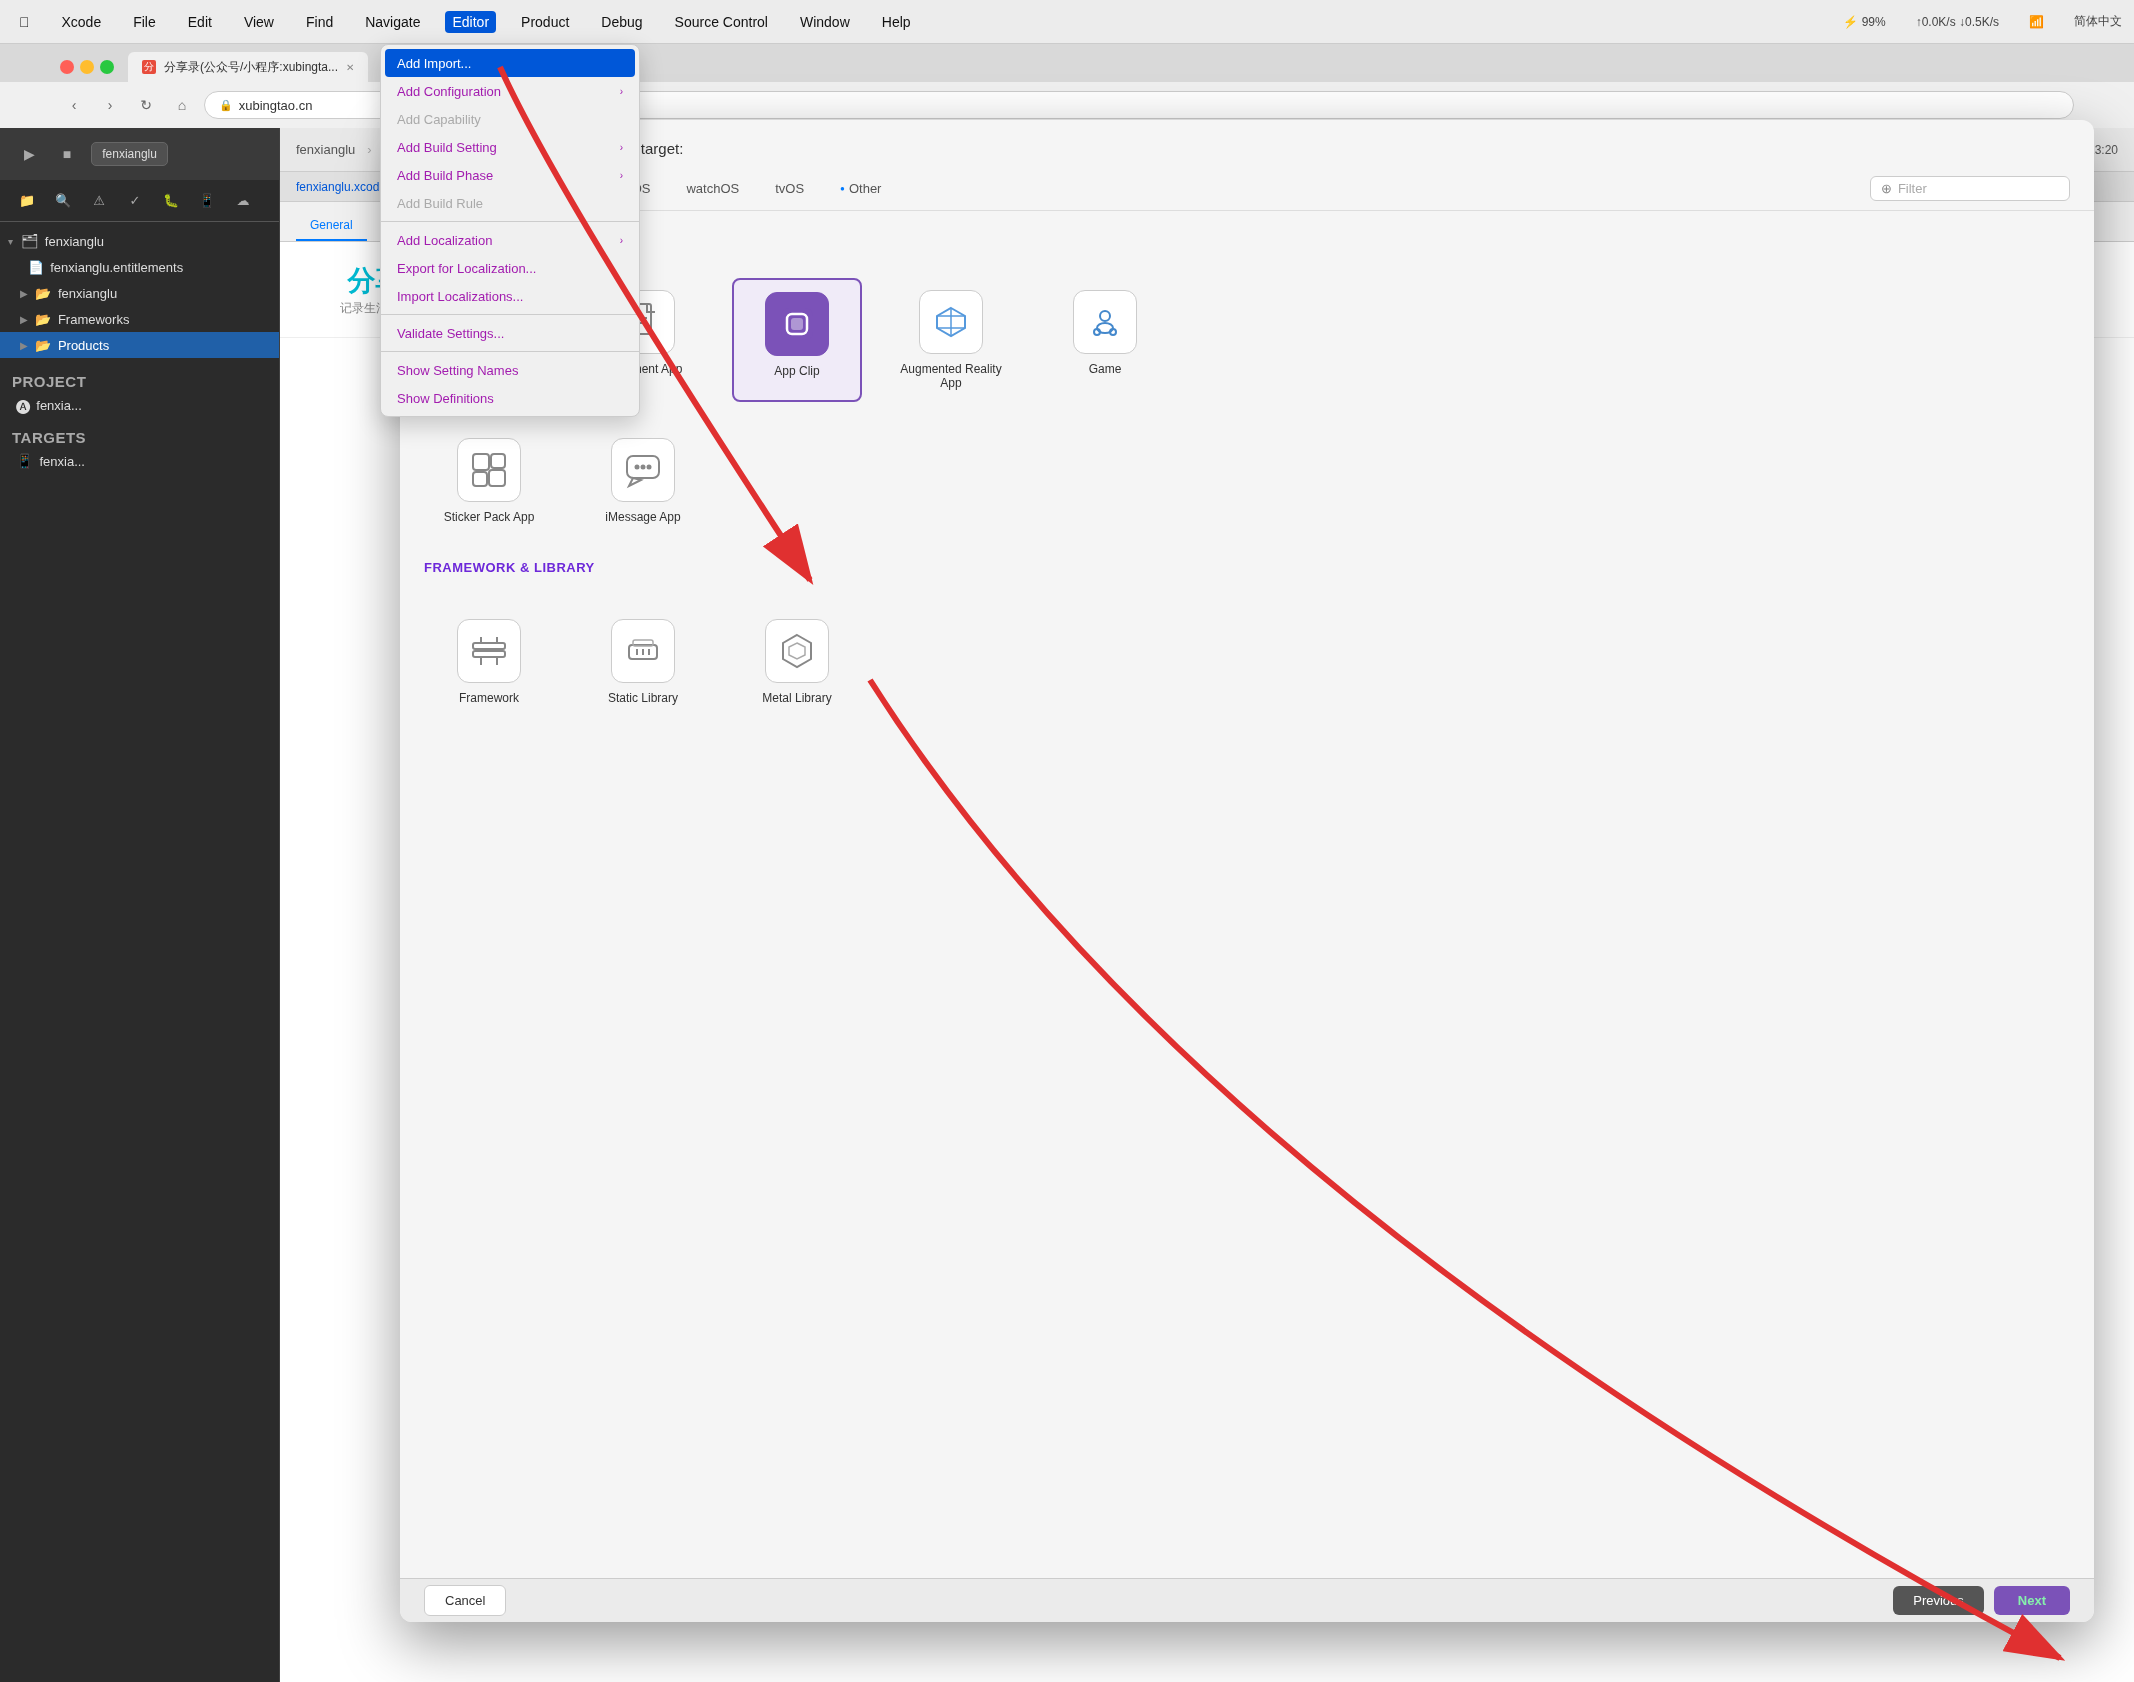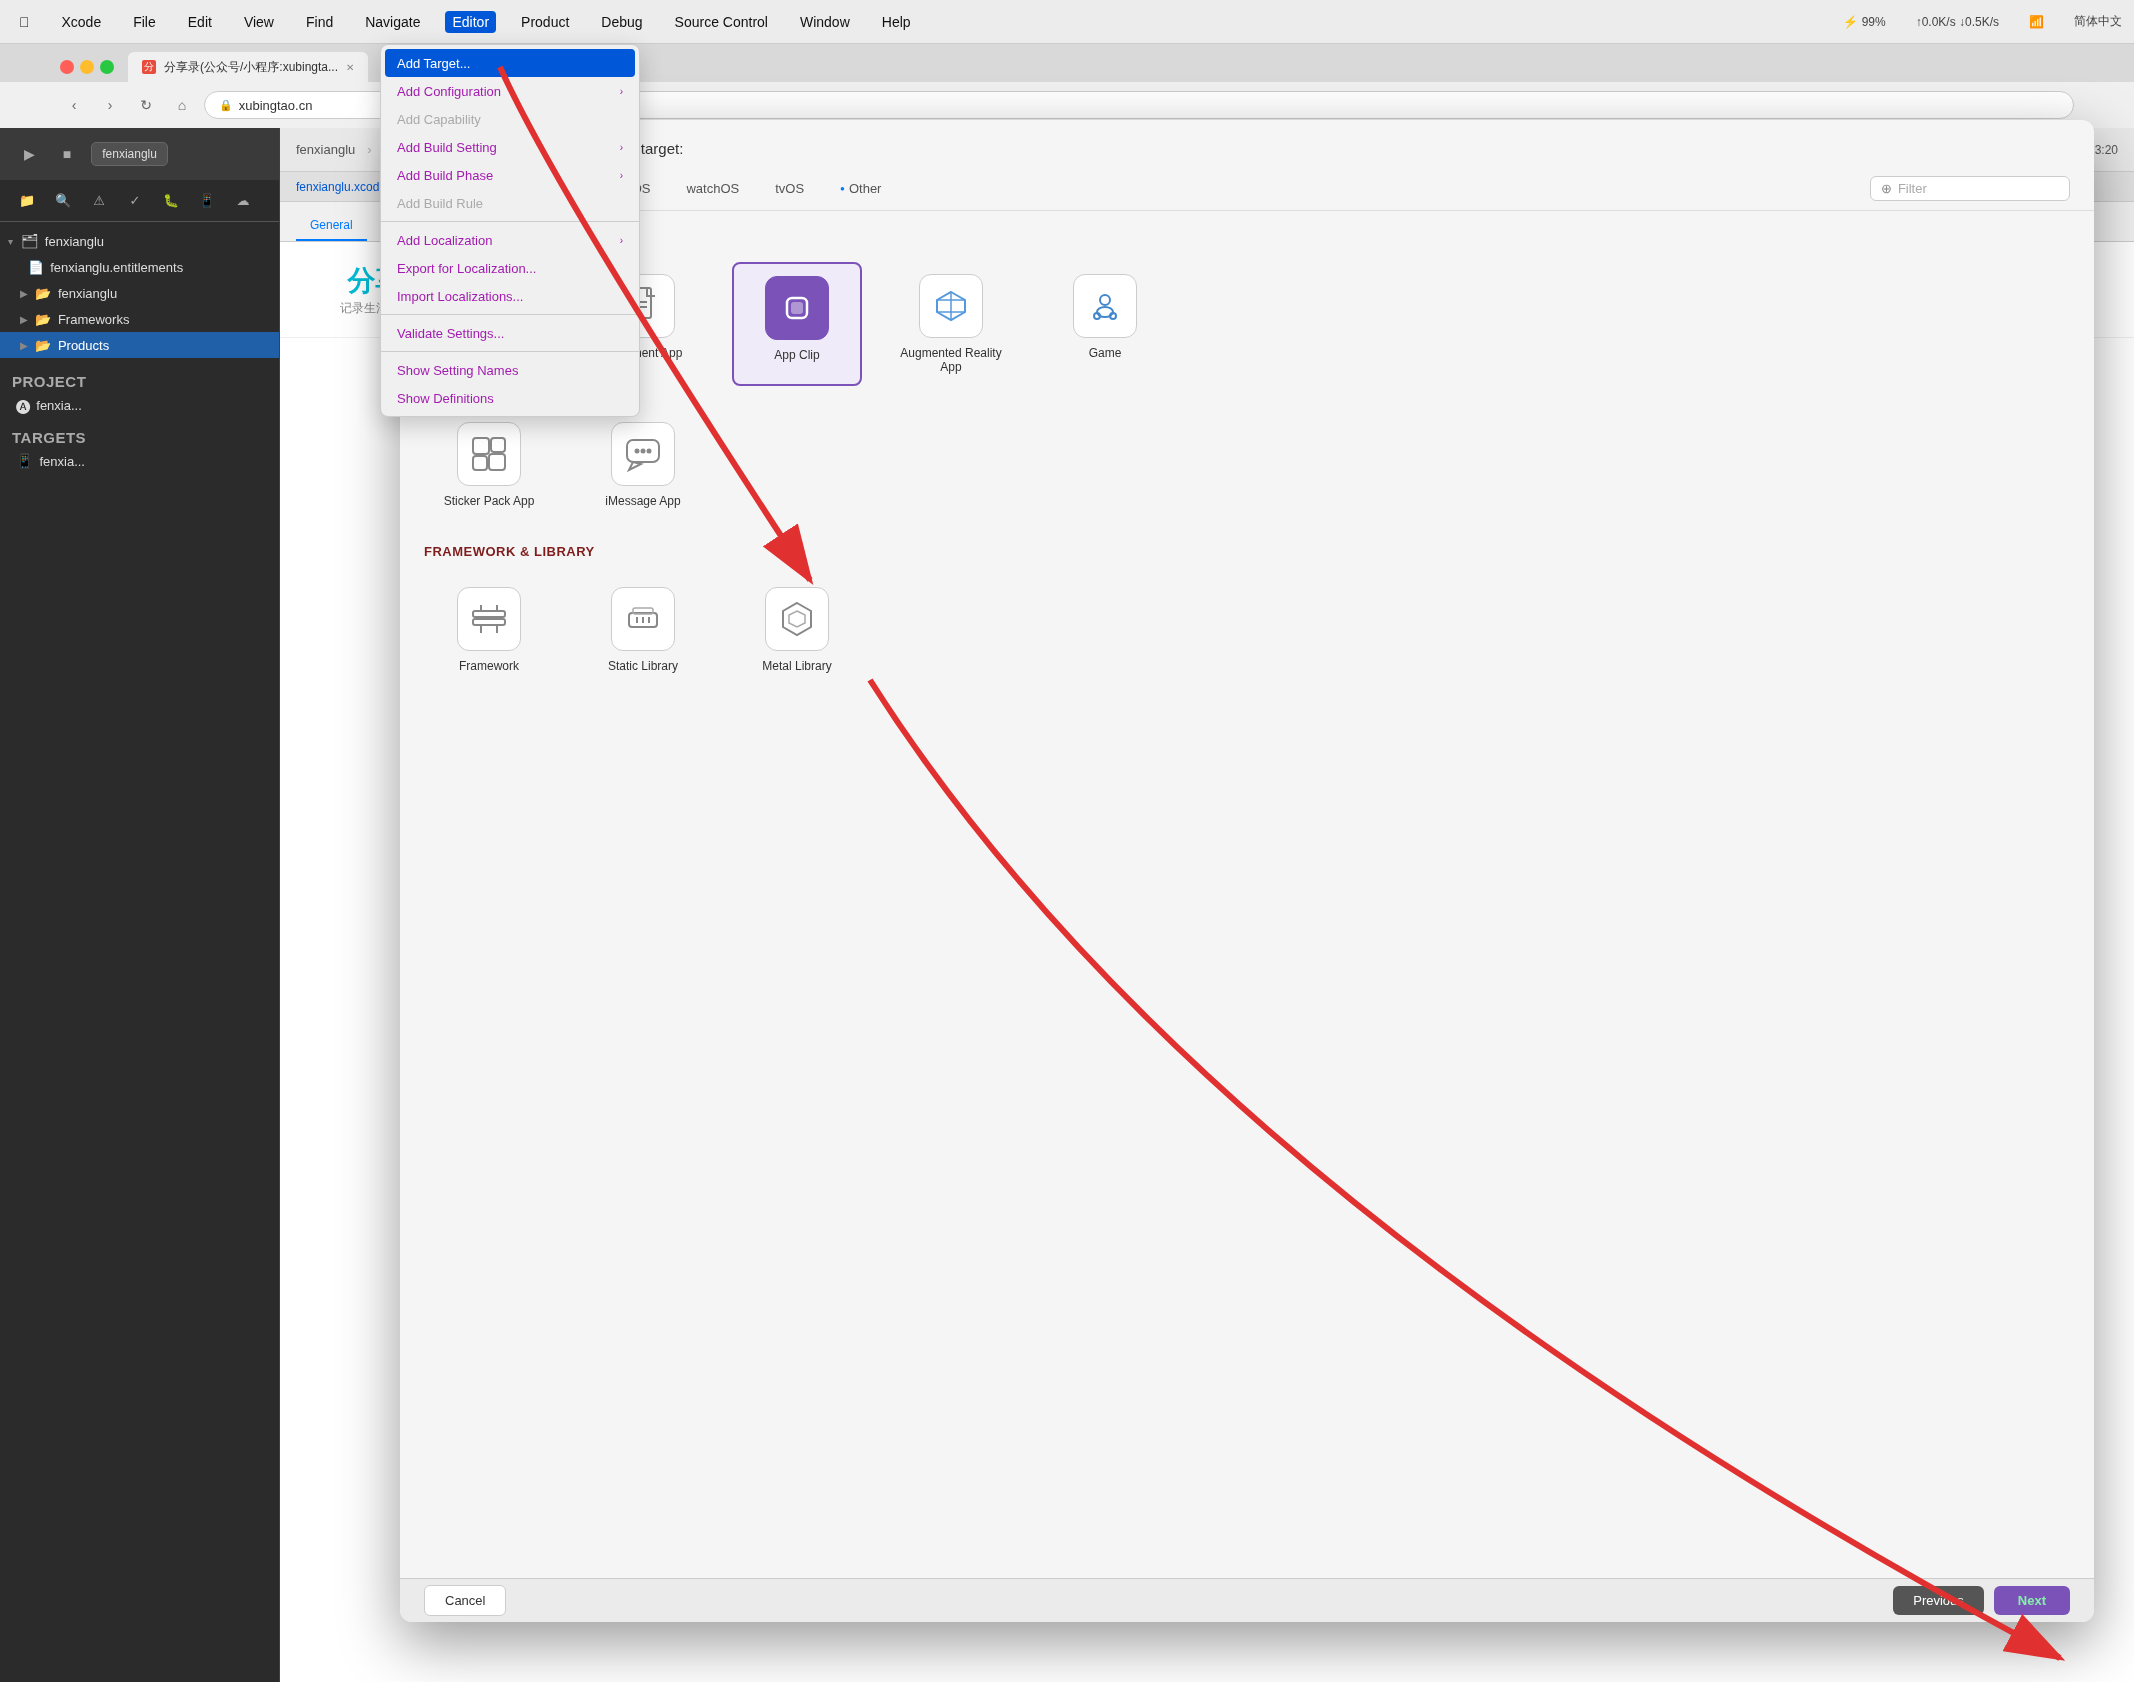--- a/index.html
+++ b/index.html
@@ -270,22 +270,22 @@
 
     .template-grid {
       flex: 1;
       overflow-y: auto;
       padding: 20px 24px;
     }
 
     .template-section-header {
       font-size: 13px;
       font-weight: 600;
-      color: #7f1d1d;
-      margin-bottom: 16px;
+      color: #6d28d9;
+      margin-bottom: 32px;
       text-transform: uppercase;
       letter-spacing: 0.5px;
     }
 
     .template-row {
       display: flex;
       gap: 24px;
       margin-bottom: 24px;
       flex-wrap: wrap;
     }
@@ -616,21 +616,21 @@
         </div>
       </div>
 
       <div class="watermark">https://www.xubingtao.cn</div>
     </div>
   </div>
 </div>
 
 <div class="dropdown-menu" style="top:44px; left:380px;">
   <div class="menu-item highlighted">
-    <span>Add Target...</span>
+    <span>Add Import...</span>
   </div>
   <div class="menu-item">
     <span>Add Configuration</span>
     <span class="menu-chevron">›</span>
   </div>
   <div class="menu-item disabled">
     <span>Add Capability</span>
   </div>
   <div class="menu-item">
     <span>Add Build Setting</span>

